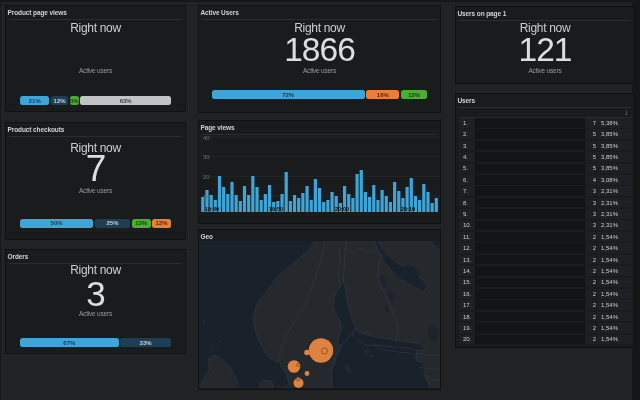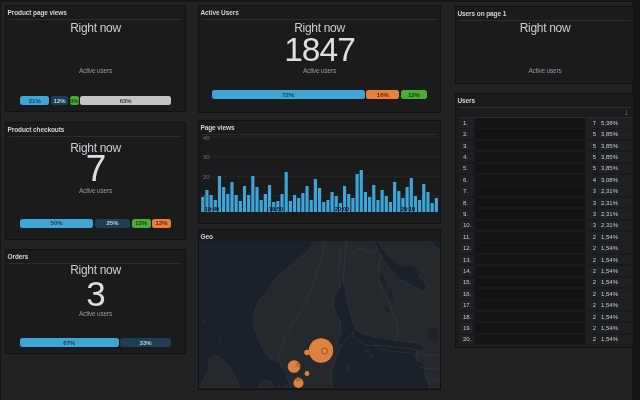--- a/index.html
+++ b/index.html
@@ -53,21 +53,21 @@
 <div class="sbar" style="top:88px;left:14px;right:14px;">
         <div style="width:66%;background:#3fa7dc;color:#1c3a4a;margin-right:1.5px;border-radius:2.5px;display:flex;align-items:center;justify-content:center;">67%</div>
         <div style="width:34%;background:#1d3f55;color:#d0d3d5;border-radius:2.5px;display:flex;align-items:center;justify-content:center;">33%</div>
       </div>
 </div>
 
 <div class="panel" style="left:197px;top:3px;width:243px;height:108px;">
 <div class="ptitle">Active Users</div>
       <div class="psep"></div>
 <div class="rn" style="top:14.5px;">Right now</div>
-<div class="big" style="top:27px;font-size:33.5px;">1847</div>
+<div class="big" style="top:27px;font-size:33.5px;">1866</div>
 <div class="sub" style="top:61px;">Active users</div>
 <div class="sbar" style="top:84px;left:12.5px;right:12.5px;">
         <div style="width:72%;background:#3fa7dc;color:#1c3a4a;margin-right:1.5px;border-radius:2.5px;display:flex;align-items:center;justify-content:center;">72%</div>
         <div style="width:15.5%;background:#ef8139;color:#54290a;margin-right:1.5px;border-radius:2.5px;display:flex;align-items:center;justify-content:center;">16%</div>
         <div style="width:12.5%;background:#4caf32;color:#173c10;border-radius:2.5px;display:flex;align-items:center;justify-content:center;">12%</div>
       </div>
 </div>
 
 <div class="panel" style="left:197px;top:118px;width:243px;height:104px;">
 <div class="ptitle">Page views</div>
@@ -223,20 +223,21 @@
 <circle cx="99.5" cy="124" r="1.7"></circle>
 <circle cx="99" cy="138" r="1.9"></circle>
 </g>
 </svg>
 </div>
 
 <div class="panel" style="left:454px;top:4px;width:180px;height:78px;">
 <div class="ptitle">Users on page 1</div>
       <div class="psep"></div>
 <div class="rn" style="top:13.5px;">Right now</div>
+<div class="big" style="top:26px;font-size:33.5px;">121</div>
 <div class="sub" style="top:60px;">Active users</div>
 </div>
 
 <div class="panel" style="left:454px;top:90.5px;width:180px;height:255px;">
 <div class="ptitle">Users</div>
       <div class="psep"></div>
 <div style="position:absolute;left:3px;top:14px;width:173px;height:9px;border-bottom:1px solid #292b2d;"></div>
 <div style="position:absolute;right:6px;top:14.5px;font-size:8px;color:#9a9c9e;">↓</div>
 <div class="trow" style="left:3px;top:24.5px;width:173px;height:9.6px;">
 <div style="width:15px;background:#1e2023;display:flex;align-items:center;padding-left:4px;box-sizing:border-box;">1.</div>

